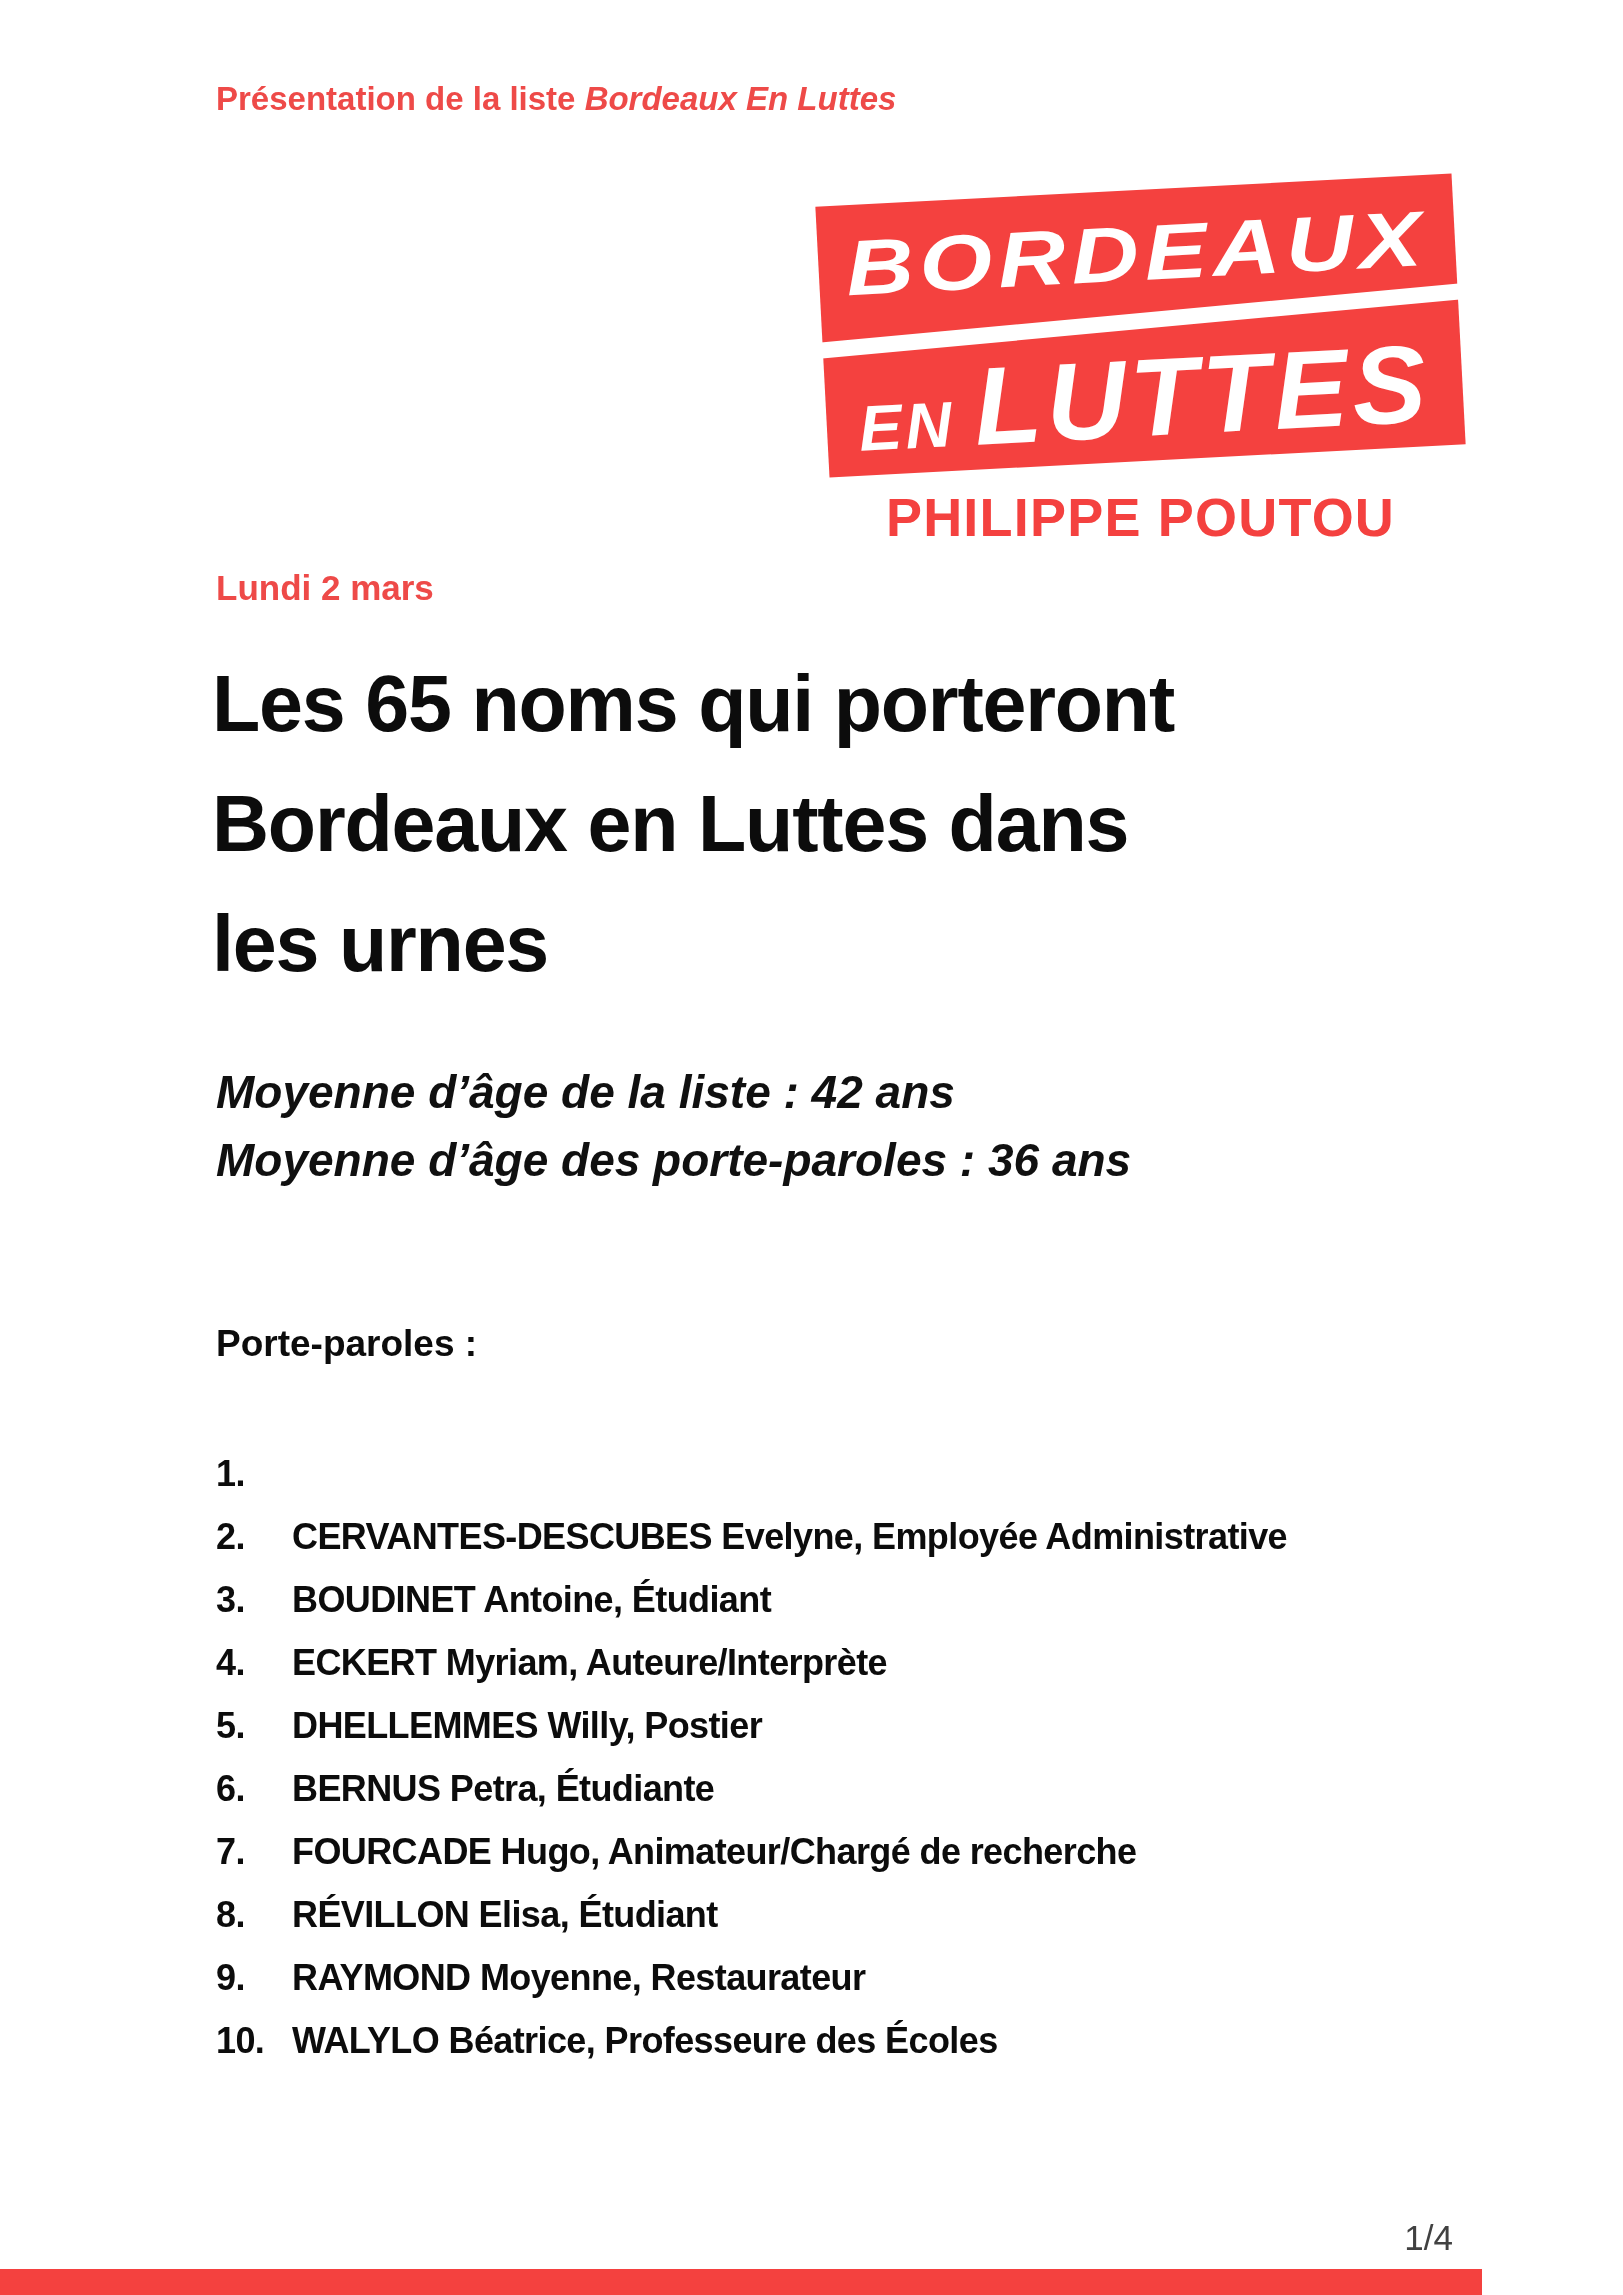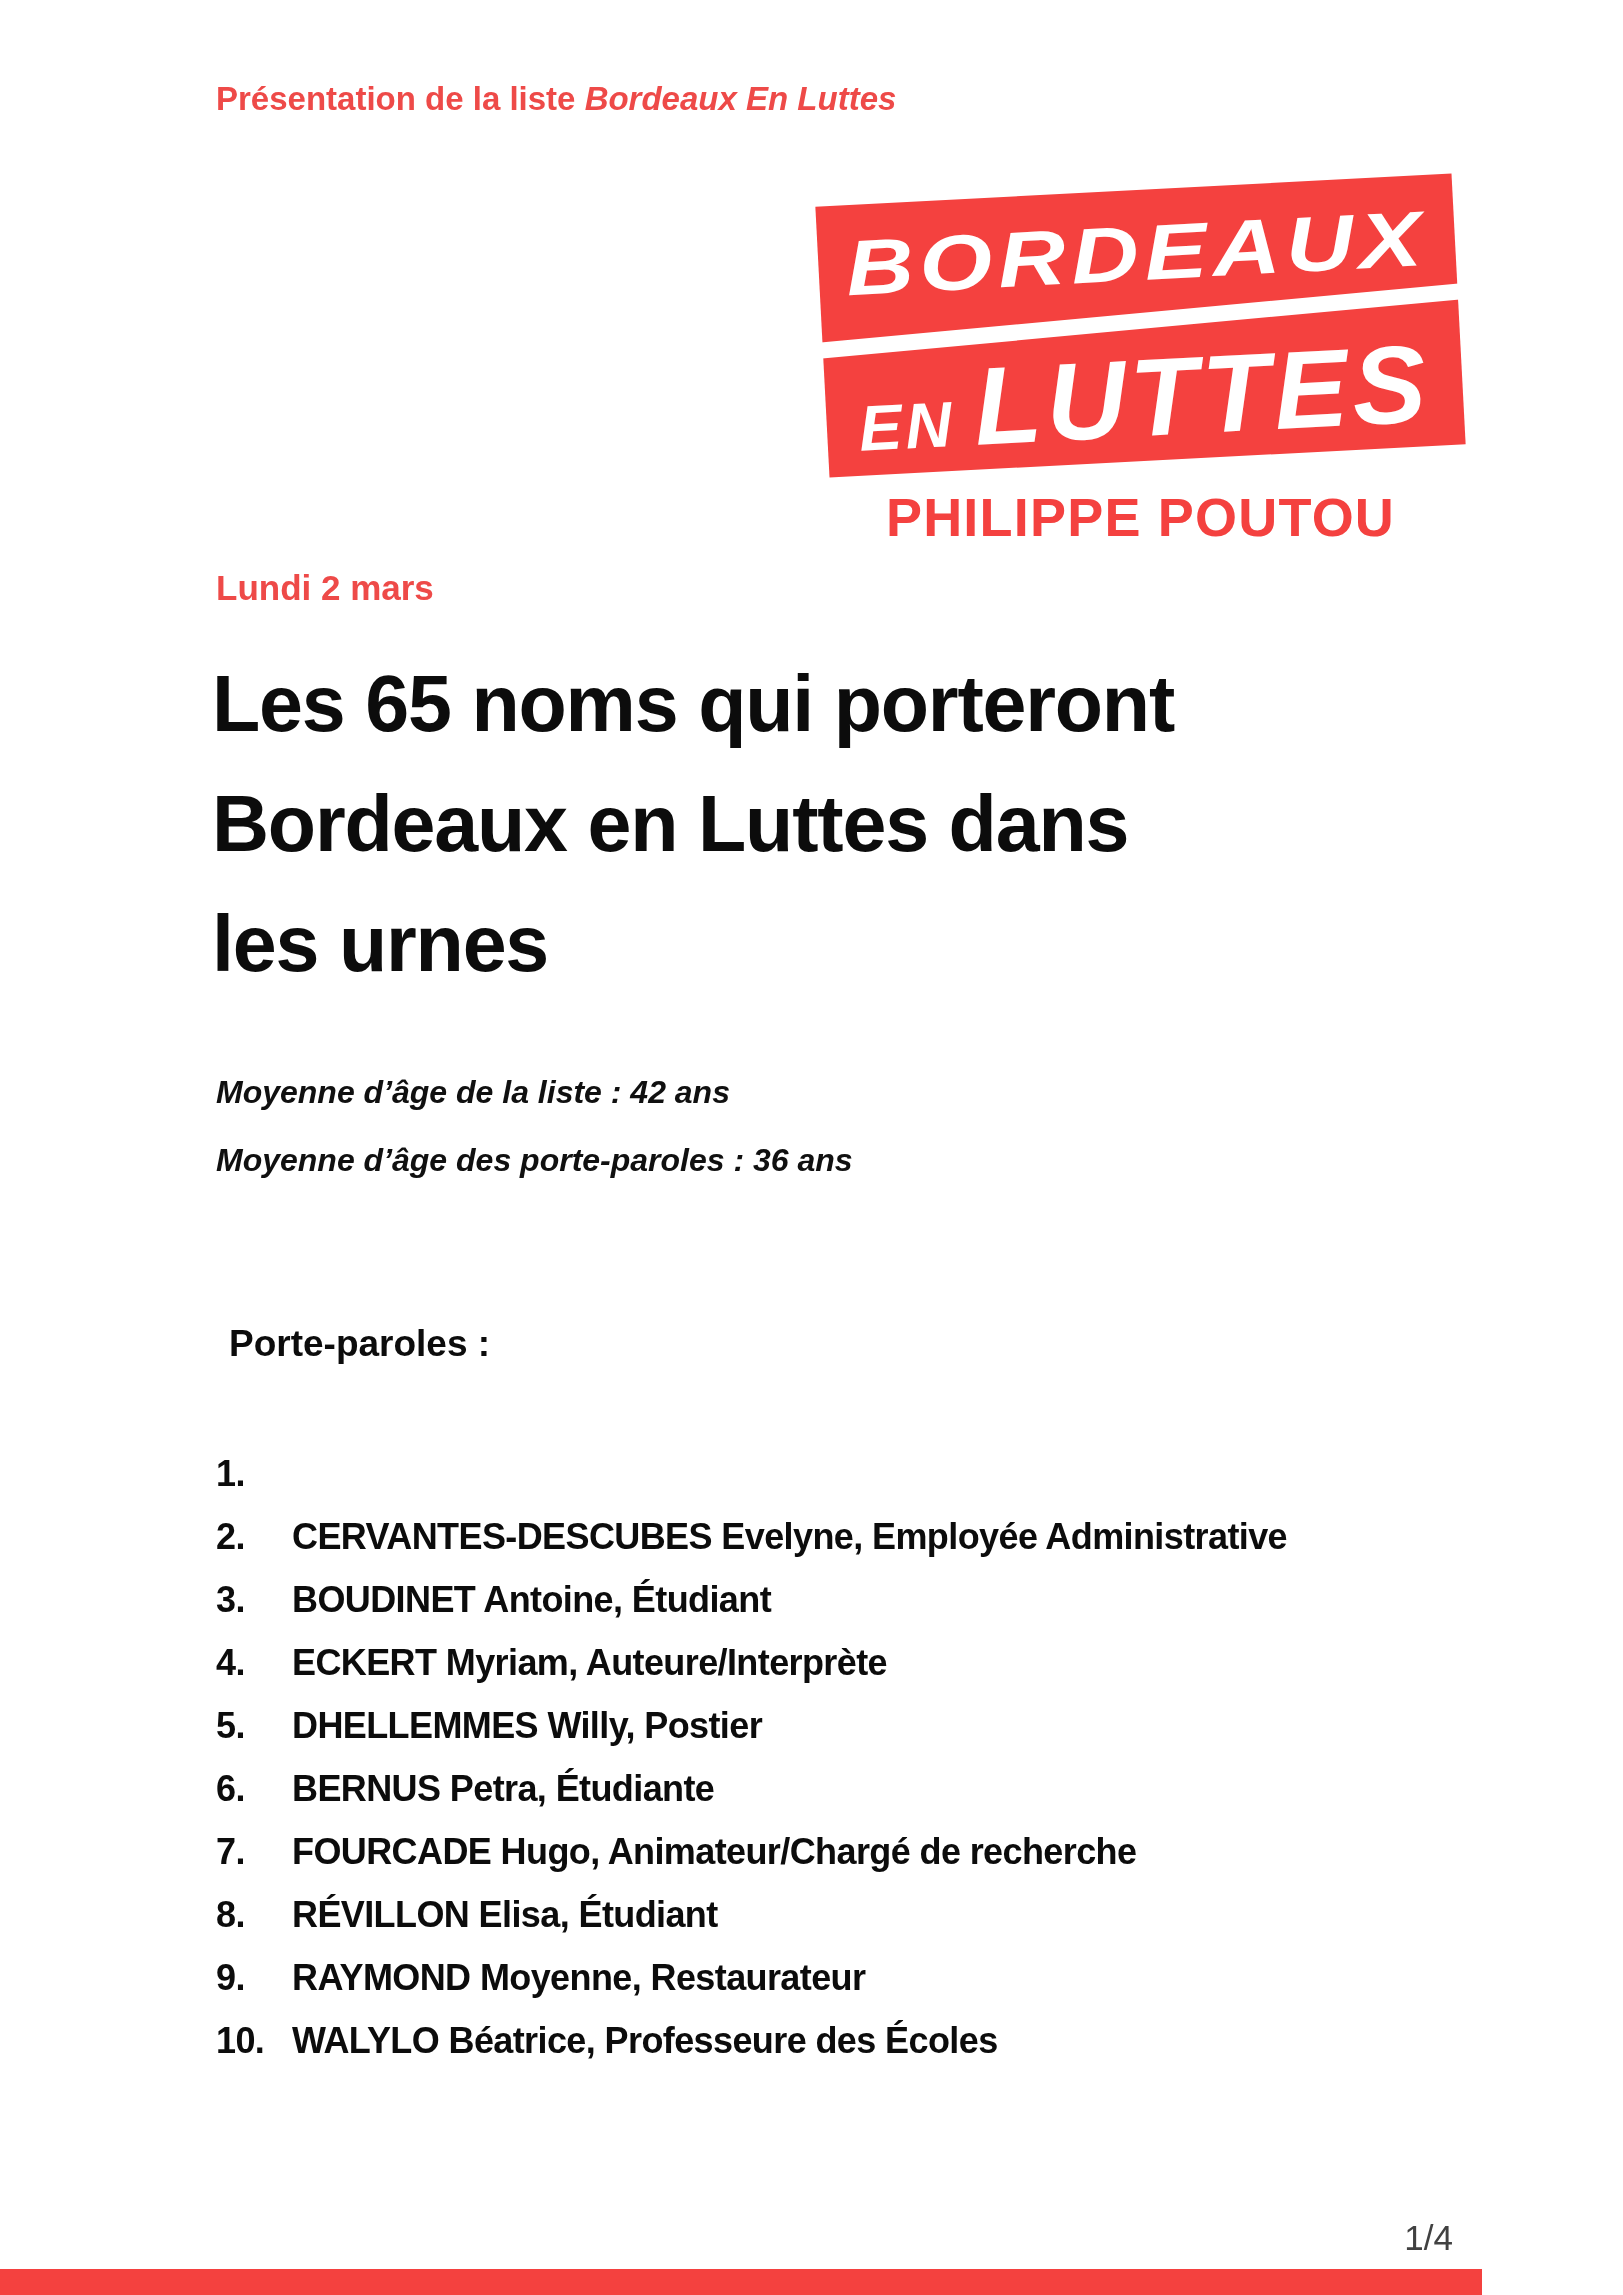--- a/index.html
+++ b/index.html
@@ -83,29 +83,29 @@
     font-size: 79px; line-height: 120px;
     font-weight: 700;
     color: var(--text_black);
     letter-spacing: -1.2px;
     white-space: nowrap;
   }
 
   .stats {
     position: absolute;
     left: 216px; top: 1058px;
-    font-size: 32px; line-height: 68px;
+    font-size: 46px; line-height: 68px;
     font-weight: 700; font-style: italic;
     color: #101010;
     white-space: nowrap;
   }
 
   .list-heading {
     position: absolute;
-    left: 229px; top: 1325px;
+    left: 216px; top: 1325px;
     font-size: 37px; line-height: 38px;
     font-weight: 700;
     color: #0c0c0c;
     white-space: nowrap;
   }
 
   .spokes-list {
     position: absolute;
     left: 216px; top: 1442px;
     font-size: 36px; line-height: 63px;

